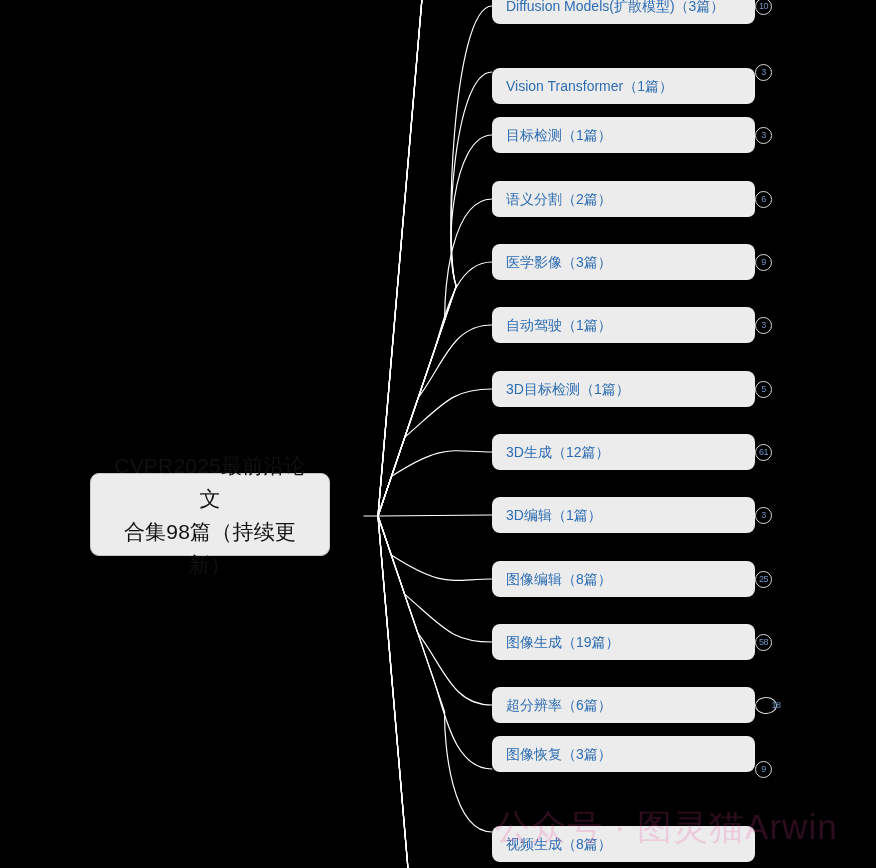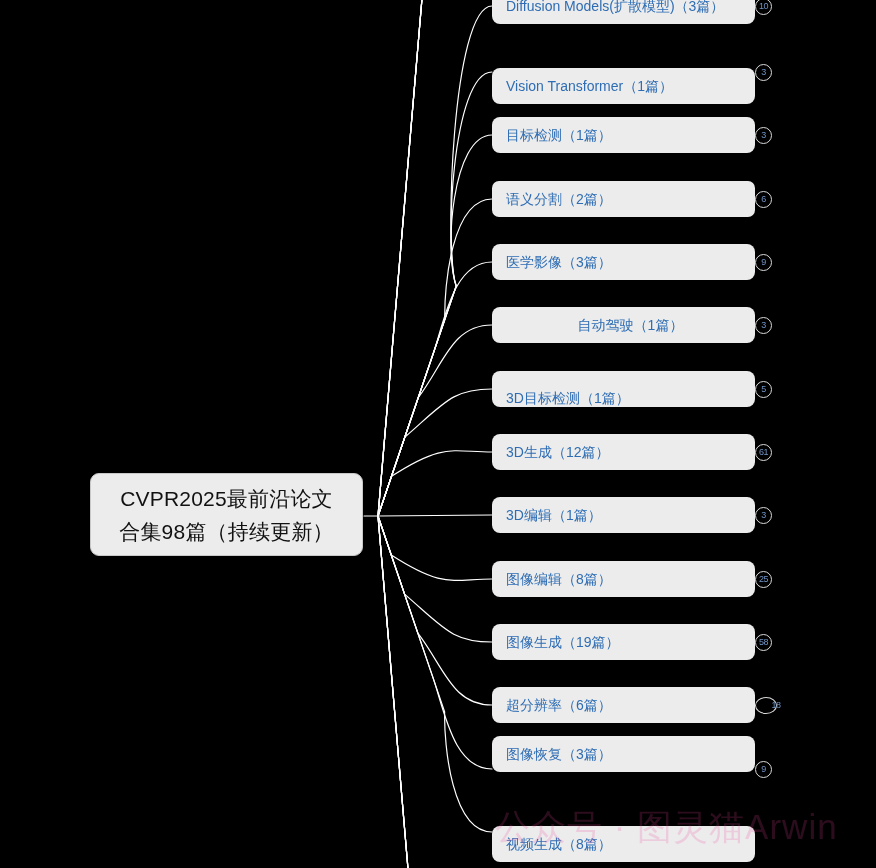--- a/index.html
+++ b/index.html
@@ -30,21 +30,21 @@
     width: 876px;
     height: 868px;
     pointer-events: none;
   }
 
   
   #root-node {
     position: absolute;
     left: 90px;
     top: 473px;
-    width: 273px;
+    width: 240px;
     height: 83px;
     background: #ececec;
     border: 1px solid #c8c8c8;
     border-radius: 9px;
     box-sizing: border-box;
     display: flex;
     align-items: center;
     justify-content: center;
     box-shadow: 0 1px 2px rgba(0,0,0,.35);
   }
@@ -167,25 +167,25 @@
       </div>
       <div class="badge" style="top: 126.5px;">3</div>
       <div class="topic" style="top: 181px; border-radius: 7px;">
         <div class="topic-label">语义分割（2篇）</div>
       </div>
       <div class="badge" style="top: 190.5px;">6</div>
       <div class="topic" style="top: 244px; text-align: center;">
         <div class="topic-label">医学影像（3篇）</div>
       </div>
       <div class="badge" style="top: 253.5px;">9</div>
-      <div class="topic" style="top: 307px; justify-content: center;">
+      <div class="topic" style="top: 307px;">
         <div class="topic-label">自动驾驶（1篇）</div>
       </div>
       <div class="badge" style="top: 316.5px;">3</div>
-      <div class="topic" style="top: 371px; align-items: flex-end;">
+      <div class="topic" style="top: 371px;">
         <div class="topic-label">3D目标检测（1篇）</div>
       </div>
       <div class="badge" style="top: 380.5px;">5</div>
       <div class="topic" style="top: 434px;">
         <div class="topic-label">3D生成（12篇）</div>
       </div>
       <div class="badge" style="top: 443.5px;">61</div>
       <div class="topic" style="top: 497px;">
         <div class="topic-label">3D编辑（1篇）</div>
       </div>

